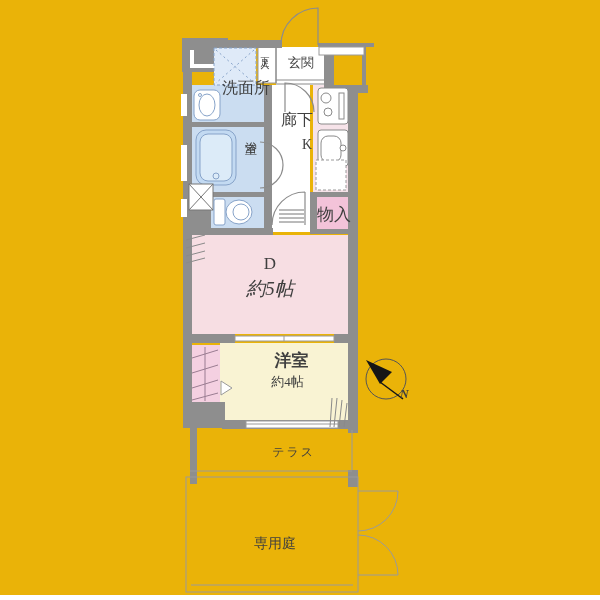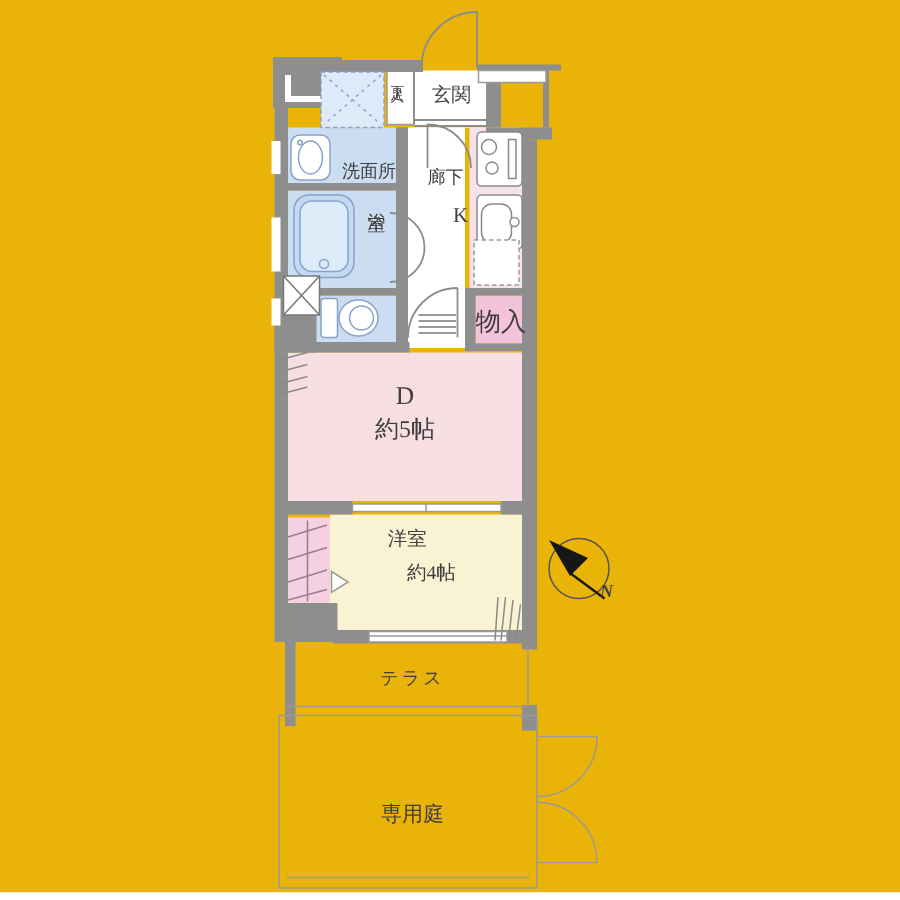--- a/index.html
+++ b/index.html
@@ -177,25 +177,25 @@
 
   <g>
     <circle cx="386" cy="379" r="20" style="fill:none;stroke:#555"></circle>
     <polygon points="366,360 392,372 380,384" style="fill:var(--c-compass-black)"></polygon>
     <line x1="380" y1="382" x2="403" y2="399" style="stroke:var(--c-compass-black);stroke-width:1.5"></line>
   </g>
 </svg>
 
   <div class="lbl center" style="left:276px;top:56px;width:50px;font-size:13px;">玄関</div>
   <div class="lbl vert" style="left:260px;top:50px;font-size:9px;">下足入</div>
-  <div class="lbl center" style="left:222px;top:108px;width:48px;font-size:12px;">洗面所</div>
+  <div class="lbl center" style="left:222px;top:80px;width:48px;font-size:16px;">洗面所</div>
   <div class="lbl vert" style="left:245px;top:132px;font-size:12px;">浴室</div>
-  <div class="lbl center" style="left:280px;top:112px;width:34px;font-size:12px;">廊下</div>
+  <div class="lbl center" style="left:280px;top:112px;width:34px;font-size:16px;">廊下</div>
   <div class="lbl center" style="left:298px;top:138px;width:18px;font-size:14px;">K</div>
   <div class="lbl center" style="left:317px;top:206px;width:31px;font-size:17px;">物入</div>
   <div class="lbl center" style="left:240px;top:255px;width:60px;font-size:17px;">D</div>
-  <div class="lbl center" style="left:240px;top:279px;width:60px;font-size:16px;">約5帖</div>
-  <div class="lbl center" style="left:239px;top:352px;width:65px;font-size:13px;">洋室</div>
+  <div class="lbl center" style="left:240px;top:279px;width:60px;font-size:19px;font-style:italic;">約5帖</div>
+  <div class="lbl center" style="left:259px;top:352px;width:65px;font-size:17px;font-weight:bold;">洋室</div>
   <div class="lbl center" style="left:255px;top:375px;width:65px;font-size:13px;font-family:Liberation Serif, serif;">約4帖</div>
-  <div class="lbl center" style="left:235px;top:446px;width:80px;font-size:12px;letter-spacing:2px;">テラス</div>
+  <div class="lbl center" style="left:235px;top:446px;width:80px;font-size:12px;letter-spacing:2px;text-align:right;">テラス</div>
   <div class="lbl center" style="left:230px;top:537px;width:90px;font-size:14px;">専用庭</div>
   <div class="lbl n-label" style="left:400px;top:388px;font-size:12px;">N</div>
 </div>
 
 </body></html>

